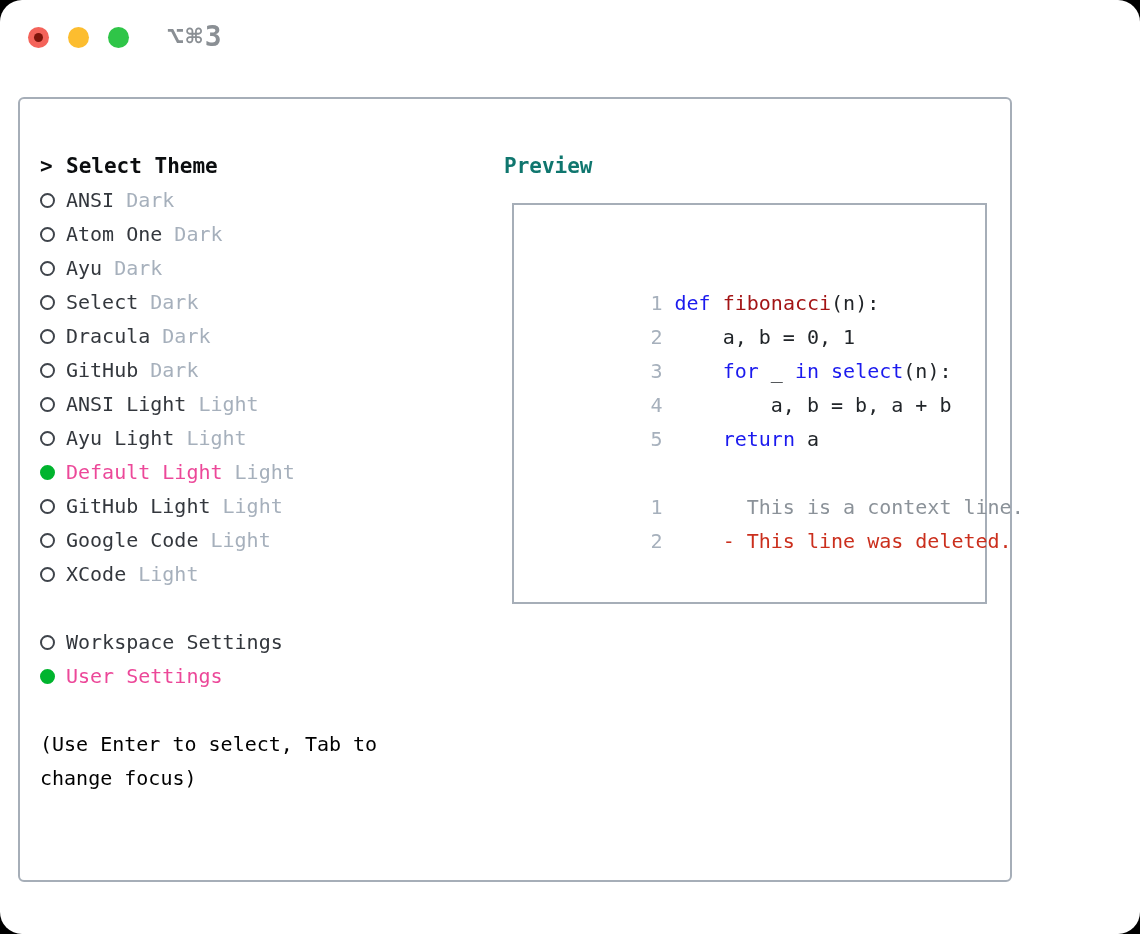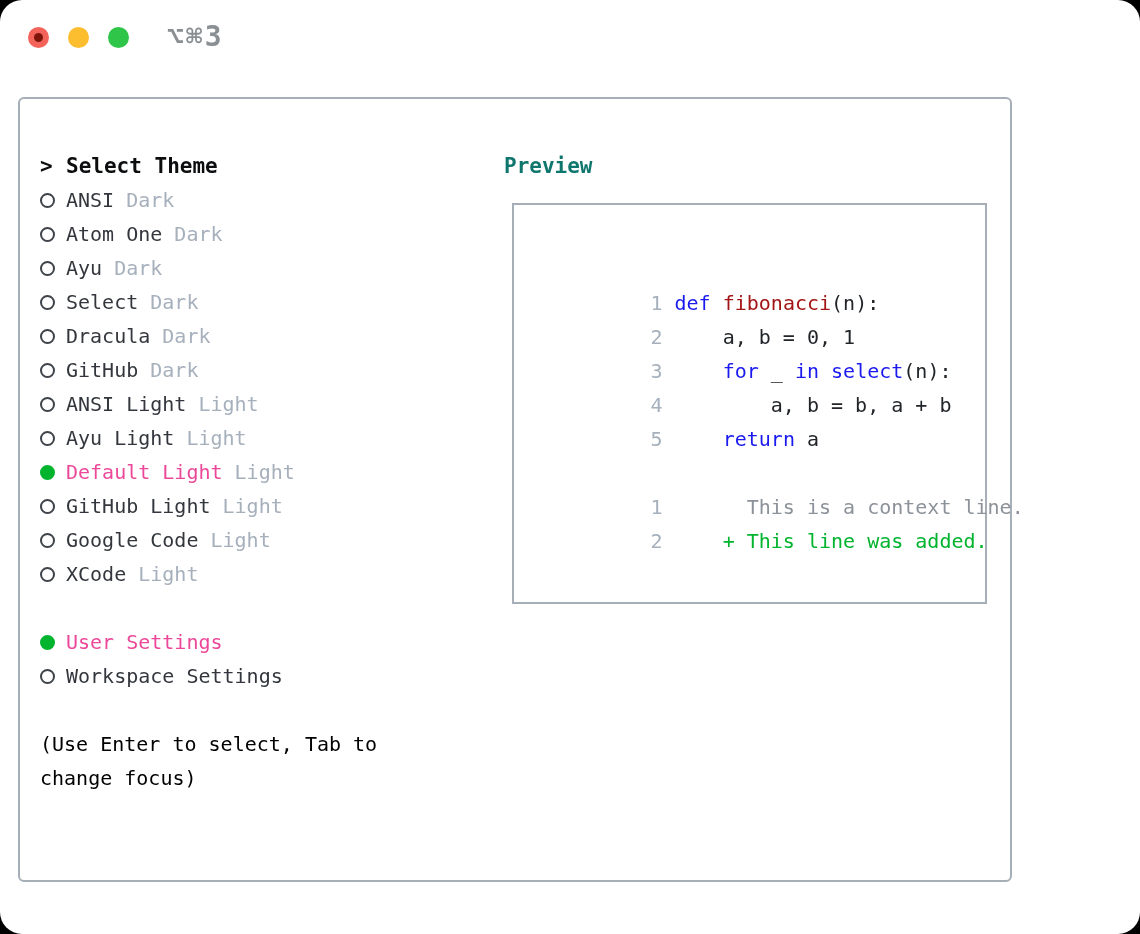--- a/index.html
+++ b/index.html
@@ -157,31 +157,31 @@
         <div class="trow">
           <span class="bcell">
               <span class="radio"></span>
             </span>
           <span class="tname">XCode</span>
           <span class="tvariant">Light</span>
         </div>
 
         <div class="spacer"></div>
 
+        <div class="trow">
+          <span class="bcell">
+              <span class="radio"></span>
+            </span>
+          <span class="tname">Workspace Settings</span>
+        </div>
         <div class="trow selected">
           <span class="bcell">
               <span class="radio"></span>
             </span>
           <span class="tname">User Settings</span>
-        </div>
-        <div class="trow">
-          <span class="bcell">
-              <span class="radio"></span>
-            </span>
-          <span class="tname">Workspace Settings</span>
         </div>
 
         <div class="spacer"></div>
 
         <div class="help">(Use Enter to select, Tab to change focus)</div>
       </div>
 
       <div class="preview-title">Preview</div>
 
       <div class="preview-box">
@@ -201,20 +201,20 @@
         <div class="cline">
           <span class="ln">5</span><span class="pl">    </span><span class="kw">return</span><span class="pl"> a</span>
         </div>
 
         <div class="cline"></div>
 
         <div class="cline">
           <span class="ln">1</span><span class="ctx">      This is a context line.</span>
         </div>
         <div class="cline">
-          <span class="ln">2</span><span class="add">    + This line was added.</span>
+          <span class="ln">2</span><span class="del">    - This line was deleted.</span>
         </div>
 
       </div>
 
     </div>
   </div>
 </div>
 
 </body></html>

